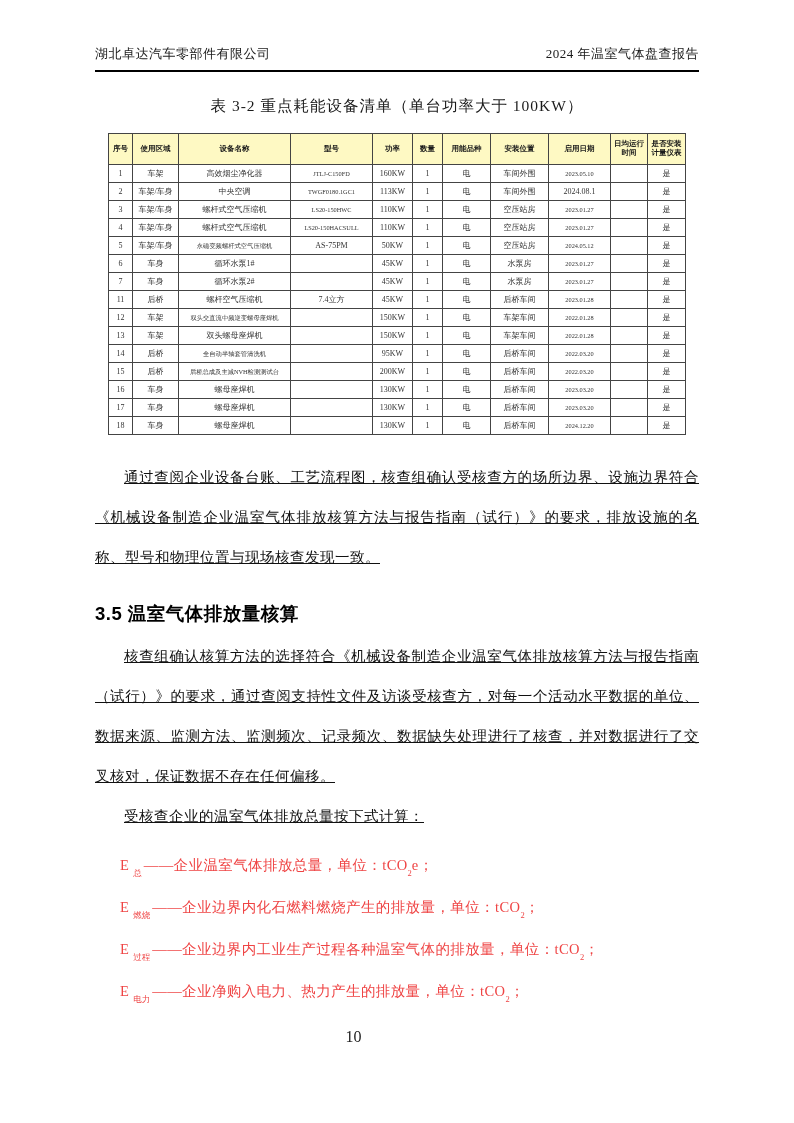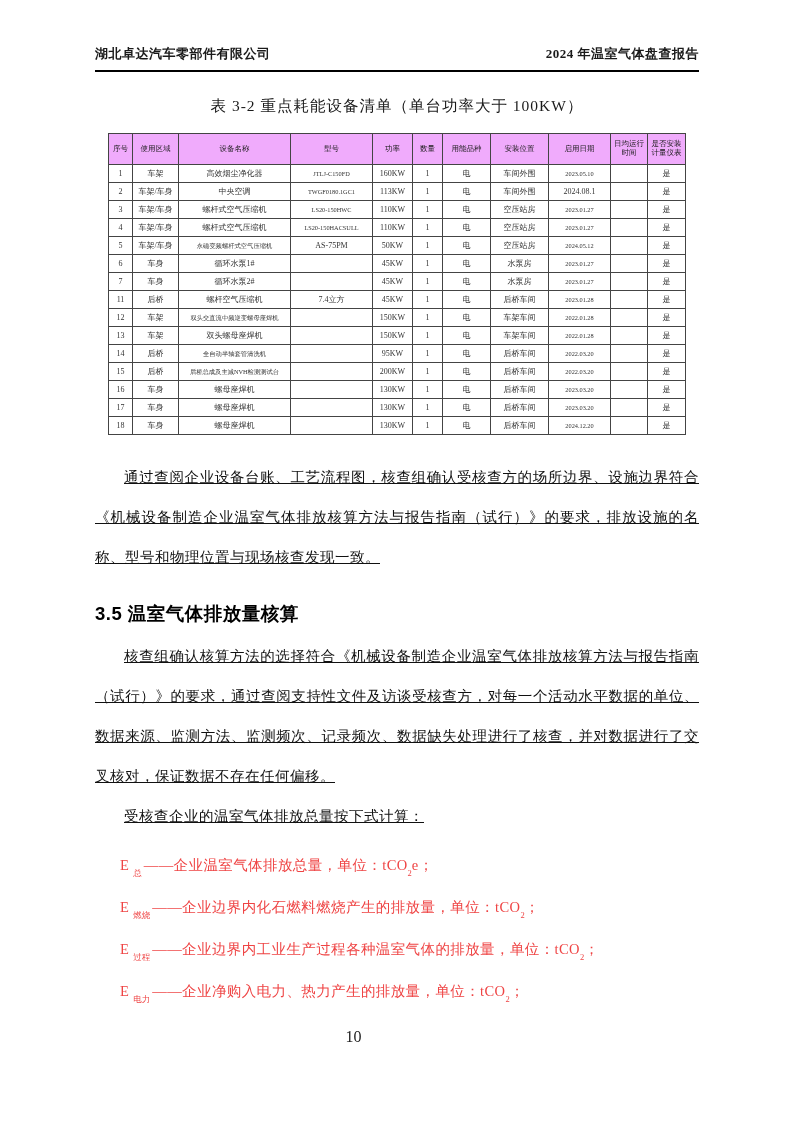--- a/index.html
+++ b/index.html
@@ -4,38 +4,38 @@
 <style>
   html,body{margin:0;padding:0;background:#ffffff;}
   body{
     width:794px;height:1123px;position:relative;overflow:hidden;
     font-family:"Liberation Serif","DejaVu Serif",serif;color:#1a1a1a;
   }
   .content{width:604px;margin:0 auto;padding-top:45px;}
   
   .doc-header{
     display:flex;justify-content:space-between;align-items:flex-end;
-    font-size:13px;font-weight:bold;letter-spacing:.5px;
+    font-size:13px;font-weight:normal;letter-spacing:.5px;
     padding-bottom:7px;border-bottom:2.5px solid #000;
   }
   
   .table-title{
     margin-top:24px;text-align:center;font-size:15.5px;letter-spacing:1px;
   }
   
   table.equip{
     margin:16px auto 0 auto;border-collapse:collapse;table-layout:fixed;
     width:577px;font-size:8px;line-height:1.15;
   }
   table.equip th,table.equip td{
     border:1px solid #444;text-align:center;vertical-align:middle;
     padding:1px 1px;overflow:hidden;word-break:break-all;
   }
   table.equip{border:1.5px solid #222;}
-  table.equip th{font-weight:normal;font-size:7.5px;height:28px;background:#f0abfc;}
+  table.equip th{font-weight:bold;font-size:7.5px;height:28px;background:#fef9c3;}
   table.equip td{height:15px;color:#333;}
   td.small{font-size:6.3px;}
   
   .para{
     font-size:14.5px;line-height:40px;text-align:justify;
     text-indent:2em;letter-spacing:.5px;color:#111;text-decoration:underline;
   }
   .p1{margin-top:22px;}
   .section-heading{
     margin-top:24px;font-family:Liberation Sans, sans-serif;

